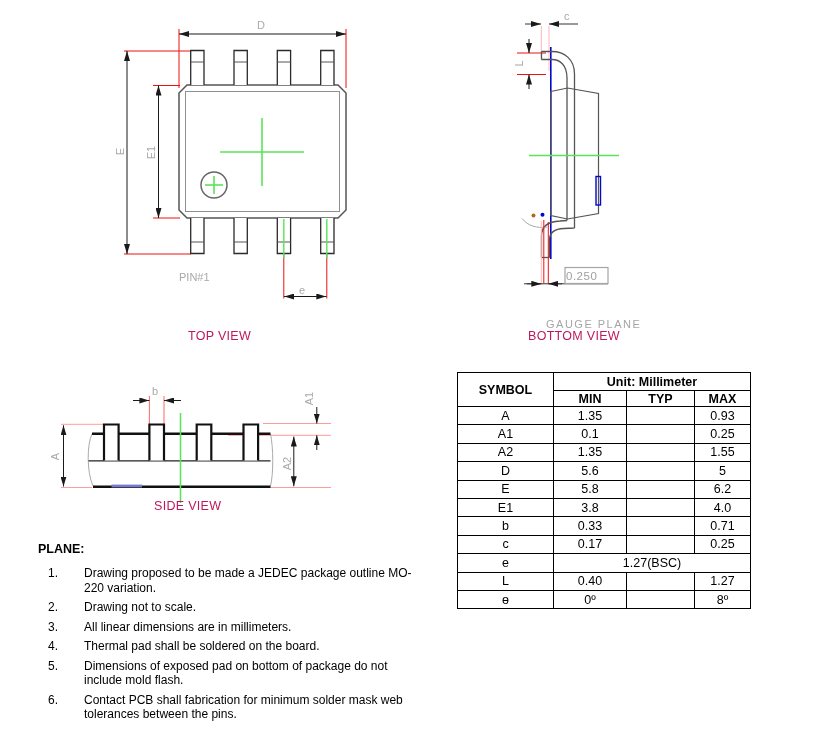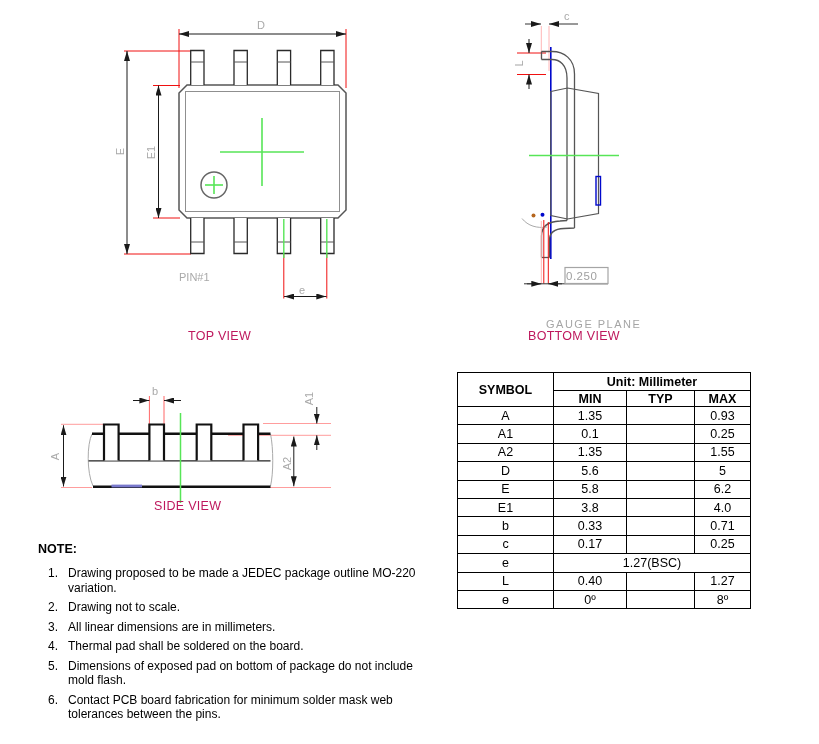--- a/index.html
+++ b/index.html
@@ -20,21 +20,21 @@
   .dimtable th{font-weight:bold;}
   .dimtable .h1{height:18px;}
   .dimtable .h2{height:16px;}
   .dimtable .dr td{height:17.4px;}
 
   
   .notes{position:absolute;left:38px;top:542px;width:385px;color:#000;}
   .notes-title{font-weight:bold;font-size:12.5px;margin-bottom:10px;}
   .note-item{display:flex;font-size:12px;line-height:14.5px;margin-bottom:5px;}
   .note-num{flex:none;width:20px;margin-left:10px;}
-  .note-text{width:355px;}
+  .note-text{width:355px;margin-left:16px;}
 </style>
 </head>
 <body>
 
 <svg width="819" height="744" viewBox="0 0 819 744">
   <defs>
     <marker id="arr" viewBox="0 0 10 6" refX="10" refY="3" markerWidth="10" markerHeight="6" orient="auto-start-reverse" markerUnits="userSpaceOnUse">
       <path d="M0,0 L10,3 L0,6 Z" fill="#1a1a1a"></path>
     </marker>
   </defs>
@@ -302,21 +302,21 @@
   <tr class="dr">
     <td>ɵ</td>
     <td>0º</td>
     <td></td>
     <td>8º</td>
   </tr>
 </tbody>
   </table>
 
 <div class="notes">
-  <div class="notes-title">NOTE:</div>
+  <div class="notes-title">PLANE:</div>
   <div class="note-item">
     <span class="note-num">1.</span>
     <span class="note-text">Drawing proposed to be made a JEDEC package outline MO-220 variation.</span>
   </div>
   <div class="note-item">
     <span class="note-num">2.</span>
     <span class="note-text">Drawing not to scale.</span>
   </div>
   <div class="note-item">
     <span class="note-num">3.</span>
@@ -325,15 +325,15 @@
   <div class="note-item">
     <span class="note-num">4.</span>
     <span class="note-text">Thermal pad shall be soldered on the board.</span>
   </div>
   <div class="note-item">
     <span class="note-num">5.</span>
     <span class="note-text">Dimensions of exposed pad on bottom of package do not include mold flash.</span>
   </div>
   <div class="note-item">
     <span class="note-num">6.</span>
-    <span class="note-text">Contact PCB board fabrication for minimum solder mask web tolerances between the pins.</span>
+    <span class="note-text">Contact PCB shall fabrication for minimum solder mask web tolerances between the pins.</span>
   </div>
 </div>
 
 </body></html>

